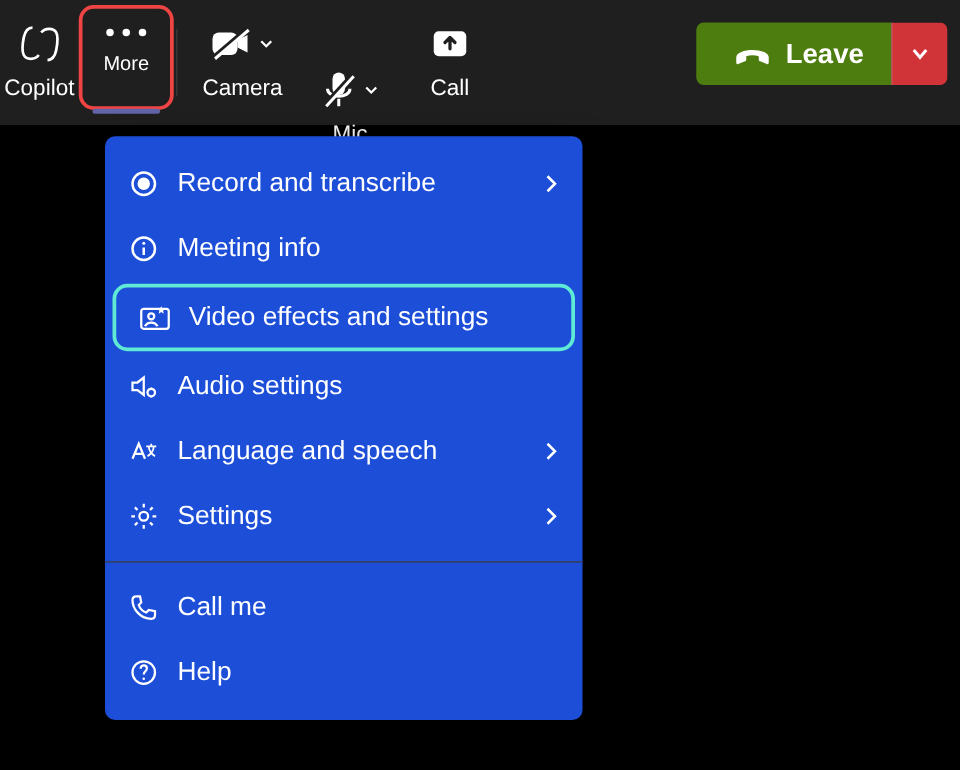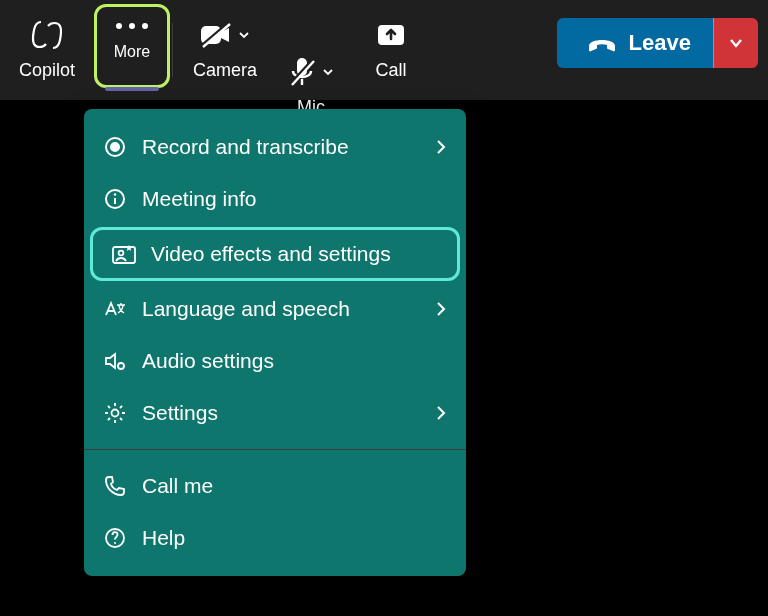--- a/index.html
+++ b/index.html
@@ -1,31 +1,31 @@
 <!DOCTYPE html>
 <html><head>
 <meta charset="utf-8">
 <style>
   html,body{margin:0;padding:0;background:#000;font-family:"Segoe UI",Arial,sans-serif;color:#fff;}
   body{width:768px;height:616px;overflow:hidden;}
   .toolbar{display:flex;align-items:flex-start;height:100px;background:#1f1f1f;padding:0 10px 0 0;}
-  .tbitem{display:flex;flex-direction:column;align-items:center;justify-content:flex-start;padding-top:18px;width:94px;height:100px;position:relative;color:#fff;}
+  .tbitem{display:flex;flex-direction:column;align-items:center;justify-content:flex-start;padding-top:18px;width:63px;height:100px;position:relative;color:#fff;}
   .tbitem .lbl{font-size:18px;margin-top:8px;font-weight:400;}
   .divider{width:1px;height:54px;background:#3d3d3d;align-self:center;margin:0 6px 0 2px;}
-  .more-wrap{border:3px solid #bef264;border-radius:12px;margin-top:4px;height:84px;width:76px;display:flex;flex-direction:column;align-items:center;justify-content:flex-start;padding-top:12px;box-sizing:border-box;position:relative;}
+  .more-wrap{border:3px solid #ef4444;border-radius:12px;margin-top:4px;height:84px;width:76px;display:flex;flex-direction:column;align-items:center;justify-content:flex-start;padding-top:12px;box-sizing:border-box;position:relative;}
   .more-underline{position:absolute;bottom:-6px;left:8px;right:8px;height:4px;background:#6264a7;border-radius:2px;}
   .dots{display:flex;gap:7px;margin-top:4px;margin-bottom:8px;}
   .dot{width:6px;height:6px;border-radius:50%;background:#fff;}
   .chev-small{margin-left:4px;display:inline-block;}
   .tb-icon-row{display:flex;align-items:center;height:34px;}
   .leave-group{display:flex;align-items:center;margin-left:auto;margin-top:18px;height:50px;}
-  .leave-btn{display:flex;align-items:center;background:#0369a1;height:50px;padding:0 22px 0 18px;border-radius:6px 0 0 6px;}
+  .leave-btn{display:flex;align-items:center;background:#4d7c0f;height:50px;padding:0 22px 0 18px;border-radius:6px 0 0 6px;}
   .leave-btn span{font-size:22px;font-weight:600;margin-left:12px;}
   .leave-chev{display:flex;align-items:center;justify-content:center;background:#d13438;height:50px;width:44px;border-left:1px solid rgba(255,255,255,.35);border-radius:0 6px 6px 0;}
-  .menu{position:absolute;top:109px;left:84px;width:382px;background:#0f766e;border-radius:8px;box-shadow:0 8px 24px rgba(0,0,0,.6);padding:12px 0;}
+  .menu{position:absolute;top:109px;left:84px;width:382px;background:#1d4ed8;border-radius:8px;box-shadow:0 8px 24px rgba(0,0,0,.6);padding:12px 0;}
   .mitem{display:flex;align-items:center;height:52px;padding:0 18px 0 16px;color:#fff;}
   .mitem .mi-icon{width:30px;display:flex;justify-content:center;align-items:center;}
   .mitem .mi-label{font-size:21px;margin-left:12px;font-weight:400;}
   .mitem .mi-chev{margin-left:auto;}
   .msep{height:1px;background:#3d3d3d;margin:10px 0;}
   .highlight{border:3px solid #5eead4;border-radius:12px;margin:2px 6px;height:48px;}
   svg{display:block;}
 </style>
 </head>
 <body>
@@ -156,46 +156,46 @@
         <path d="M5 18 C7 14 13 14 15 18"></path>
         <path d="M18 2 L19 4 L21 4 L19.5 5.5 L20 8 L18 6.6 L16 8 L16.5 5.5 L15 4 L17 4 Z" fill="#fff" stroke="none"></path>
       </svg>
     </span>
     <span class="mi-label">Video effects and settings</span>
   </div>
 
   <div class="mitem">
     <span class="mi-icon">
       <svg width="24" height="24" viewBox="0 0 24 24" fill="none" stroke="#fff" stroke-width="1.8">
+        <path d="M3 9 L7 9 L12 5 L12 19 L7 15 L3 15 Z"></path>
+        <circle cx="18" cy="17" r="3"></circle>
+          <path d="M18 13 L18 14 M18 20 L18 21 M14.5 17 L15.5 17 M20.5 17 L21.5 17" stroke-width="1.4"></path>
+      </svg>
+    </span>
+    <span class="mi-label">Audio settings</span>
+  </div>
+
+  <div class="mitem">
+    <span class="mi-icon">
+      <svg width="24" height="24" viewBox="0 0 24 24" fill="none" stroke="#fff" stroke-width="1.8">
         <path d="M3 18 L8 6 L13 18 M5 14 L11 14"></path>
         <path d="M14 8 L22 8 M18 6 L18 8 M15 16 C18 14 20 11 20 8 M21 16 C18 14 16 11 16 8" stroke-width="1.4"></path>
       </svg>
     </span>
     <span class="mi-label">Language and speech</span>
     <span class="mi-chev">
       <svg width="14" height="18" viewBox="0 0 14 18" fill="none" stroke="#fff" stroke-width="2">
           <path d="M4 3 L10 9 L4 15"></path>
         </svg>
     </span>
   </div>
 
   <div class="mitem">
     <span class="mi-icon">
       <svg width="24" height="24" viewBox="0 0 24 24" fill="none" stroke="#fff" stroke-width="1.8">
-        <path d="M3 9 L7 9 L12 5 L12 19 L7 15 L3 15 Z"></path>
-        <circle cx="18" cy="17" r="3"></circle>
-          <path d="M18 13 L18 14 M18 20 L18 21 M14.5 17 L15.5 17 M20.5 17 L21.5 17" stroke-width="1.4"></path>
-      </svg>
-    </span>
-    <span class="mi-label">Audio settings</span>
-  </div>
-
-  <div class="mitem">
-    <span class="mi-icon">
-      <svg width="24" height="24" viewBox="0 0 24 24" fill="none" stroke="#fff" stroke-width="1.8">
         <circle cx="12" cy="12" r="3.5"></circle>
         <path d="M12 2 L12 5 M12 19 L12 22 M2 12 L5 12 M19 12 L22 12 M4.9 4.9 L7 7 M17 17 L19.1 19.1 M19.1 4.9 L17 7 M7 17 L4.9 19.1"></path>
       </svg>
     </span>
     <span class="mi-label">Settings</span>
     <span class="mi-chev">
       <svg width="14" height="18" viewBox="0 0 14 18" fill="none" stroke="#fff" stroke-width="2">
           <path d="M4 3 L10 9 L4 15"></path>
         </svg>
     </span>

